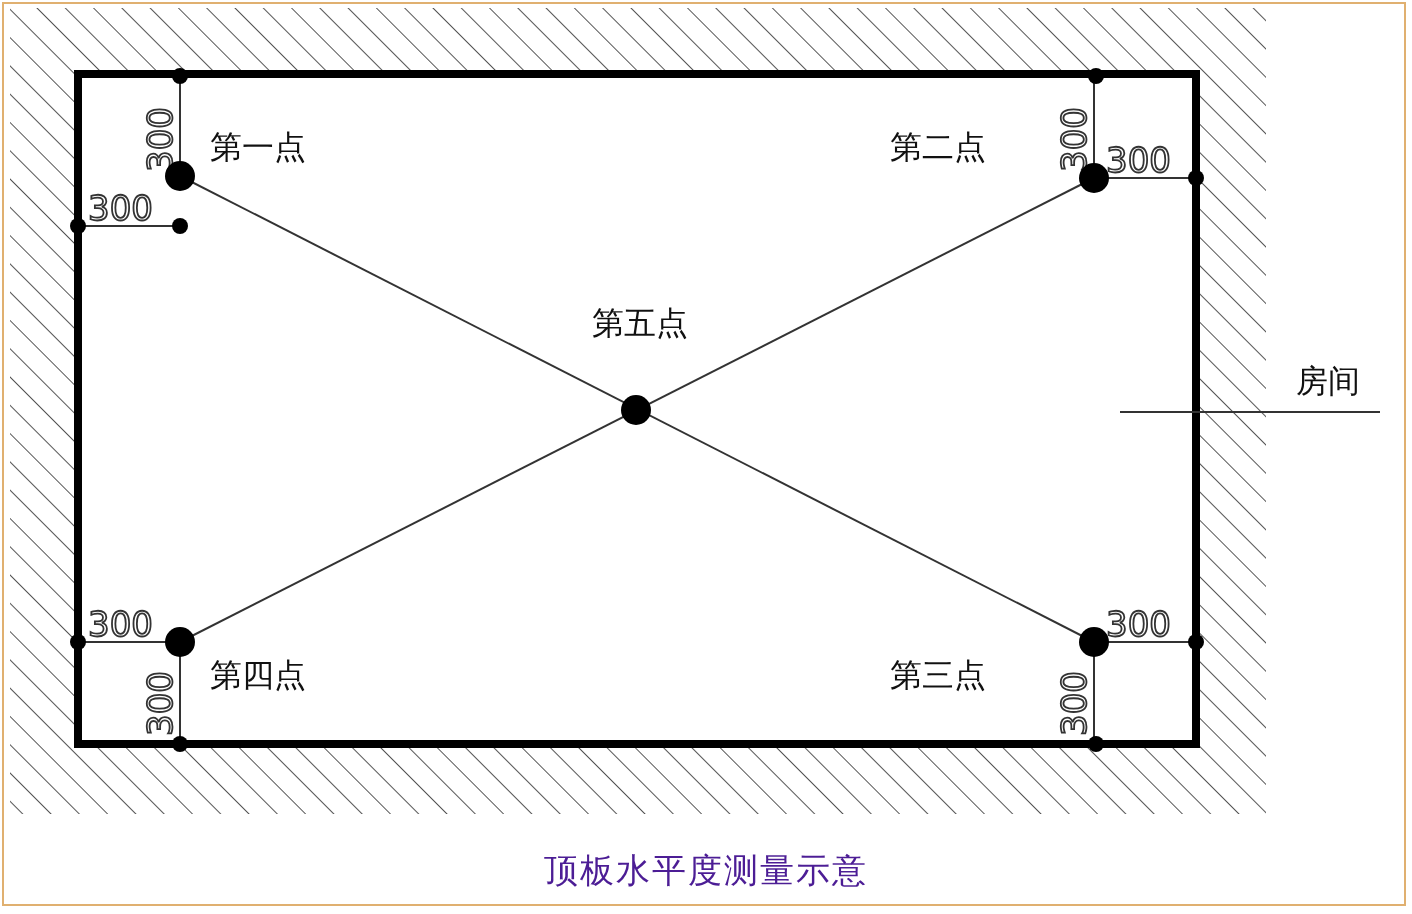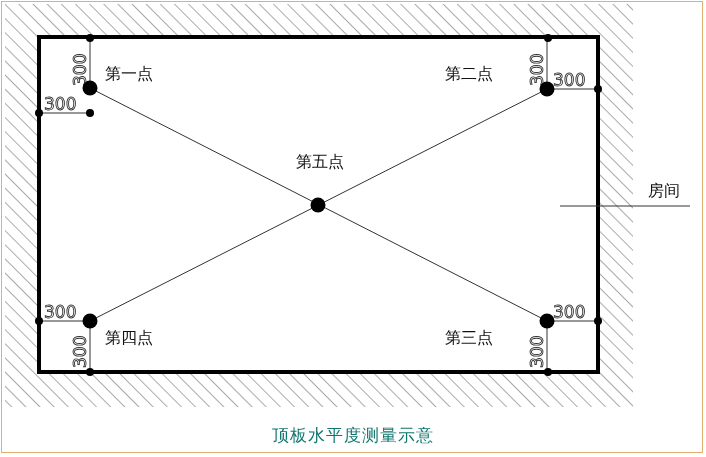--- a/index.html
+++ b/index.html
@@ -1,21 +1,21 @@
 <!DOCTYPE html>
 <html><head>
 <meta charset="utf-8">
 <style>
   html, body { margin:0; padding:0; background:#ffffff; }
   body { width:706px; height:457px; position:relative; overflow:hidden; font-family:"DejaVu Sans", sans-serif; }
   .frame { position:absolute; left:1px; top:1px; width:702px; height:452px; border:1.5px solid #e0b070; box-sizing:border-box; background:#fff; }
   svg { position:absolute; left:0; top:0; }
   .cjk { font-family:"DejaVu Serif", serif; font-size:16px; fill:#111; }
   .dim { font-family:"DejaVu Sans", sans-serif; font-size:17px; fill:#fff; stroke:#333; stroke-width:0.9px; }
-  .caption { position:absolute; left:0; width:706px; top:424px; text-align:center; font-family:"DejaVu Serif", serif; font-size:17px; color:#0f766e; letter-spacing:1px; }
+  .caption { position:absolute; left:0; width:706px; top:424px; text-align:center; font-family:"DejaVu Serif", serif; font-size:17px; color:#4c1d95; letter-spacing:1px; }
 </style>
 </head>
 <body>
 
 <div class="frame"></div>
 
 <svg width="706" height="457" viewBox="0 0 706 457">
   <defs>
     <pattern id="hatch" patternUnits="userSpaceOnUse" width="10" height="10" patternTransform="rotate(-45)">
       <line x1="0" y1="0" x2="0" y2="10" stroke="#555" stroke-width="1"></line>

